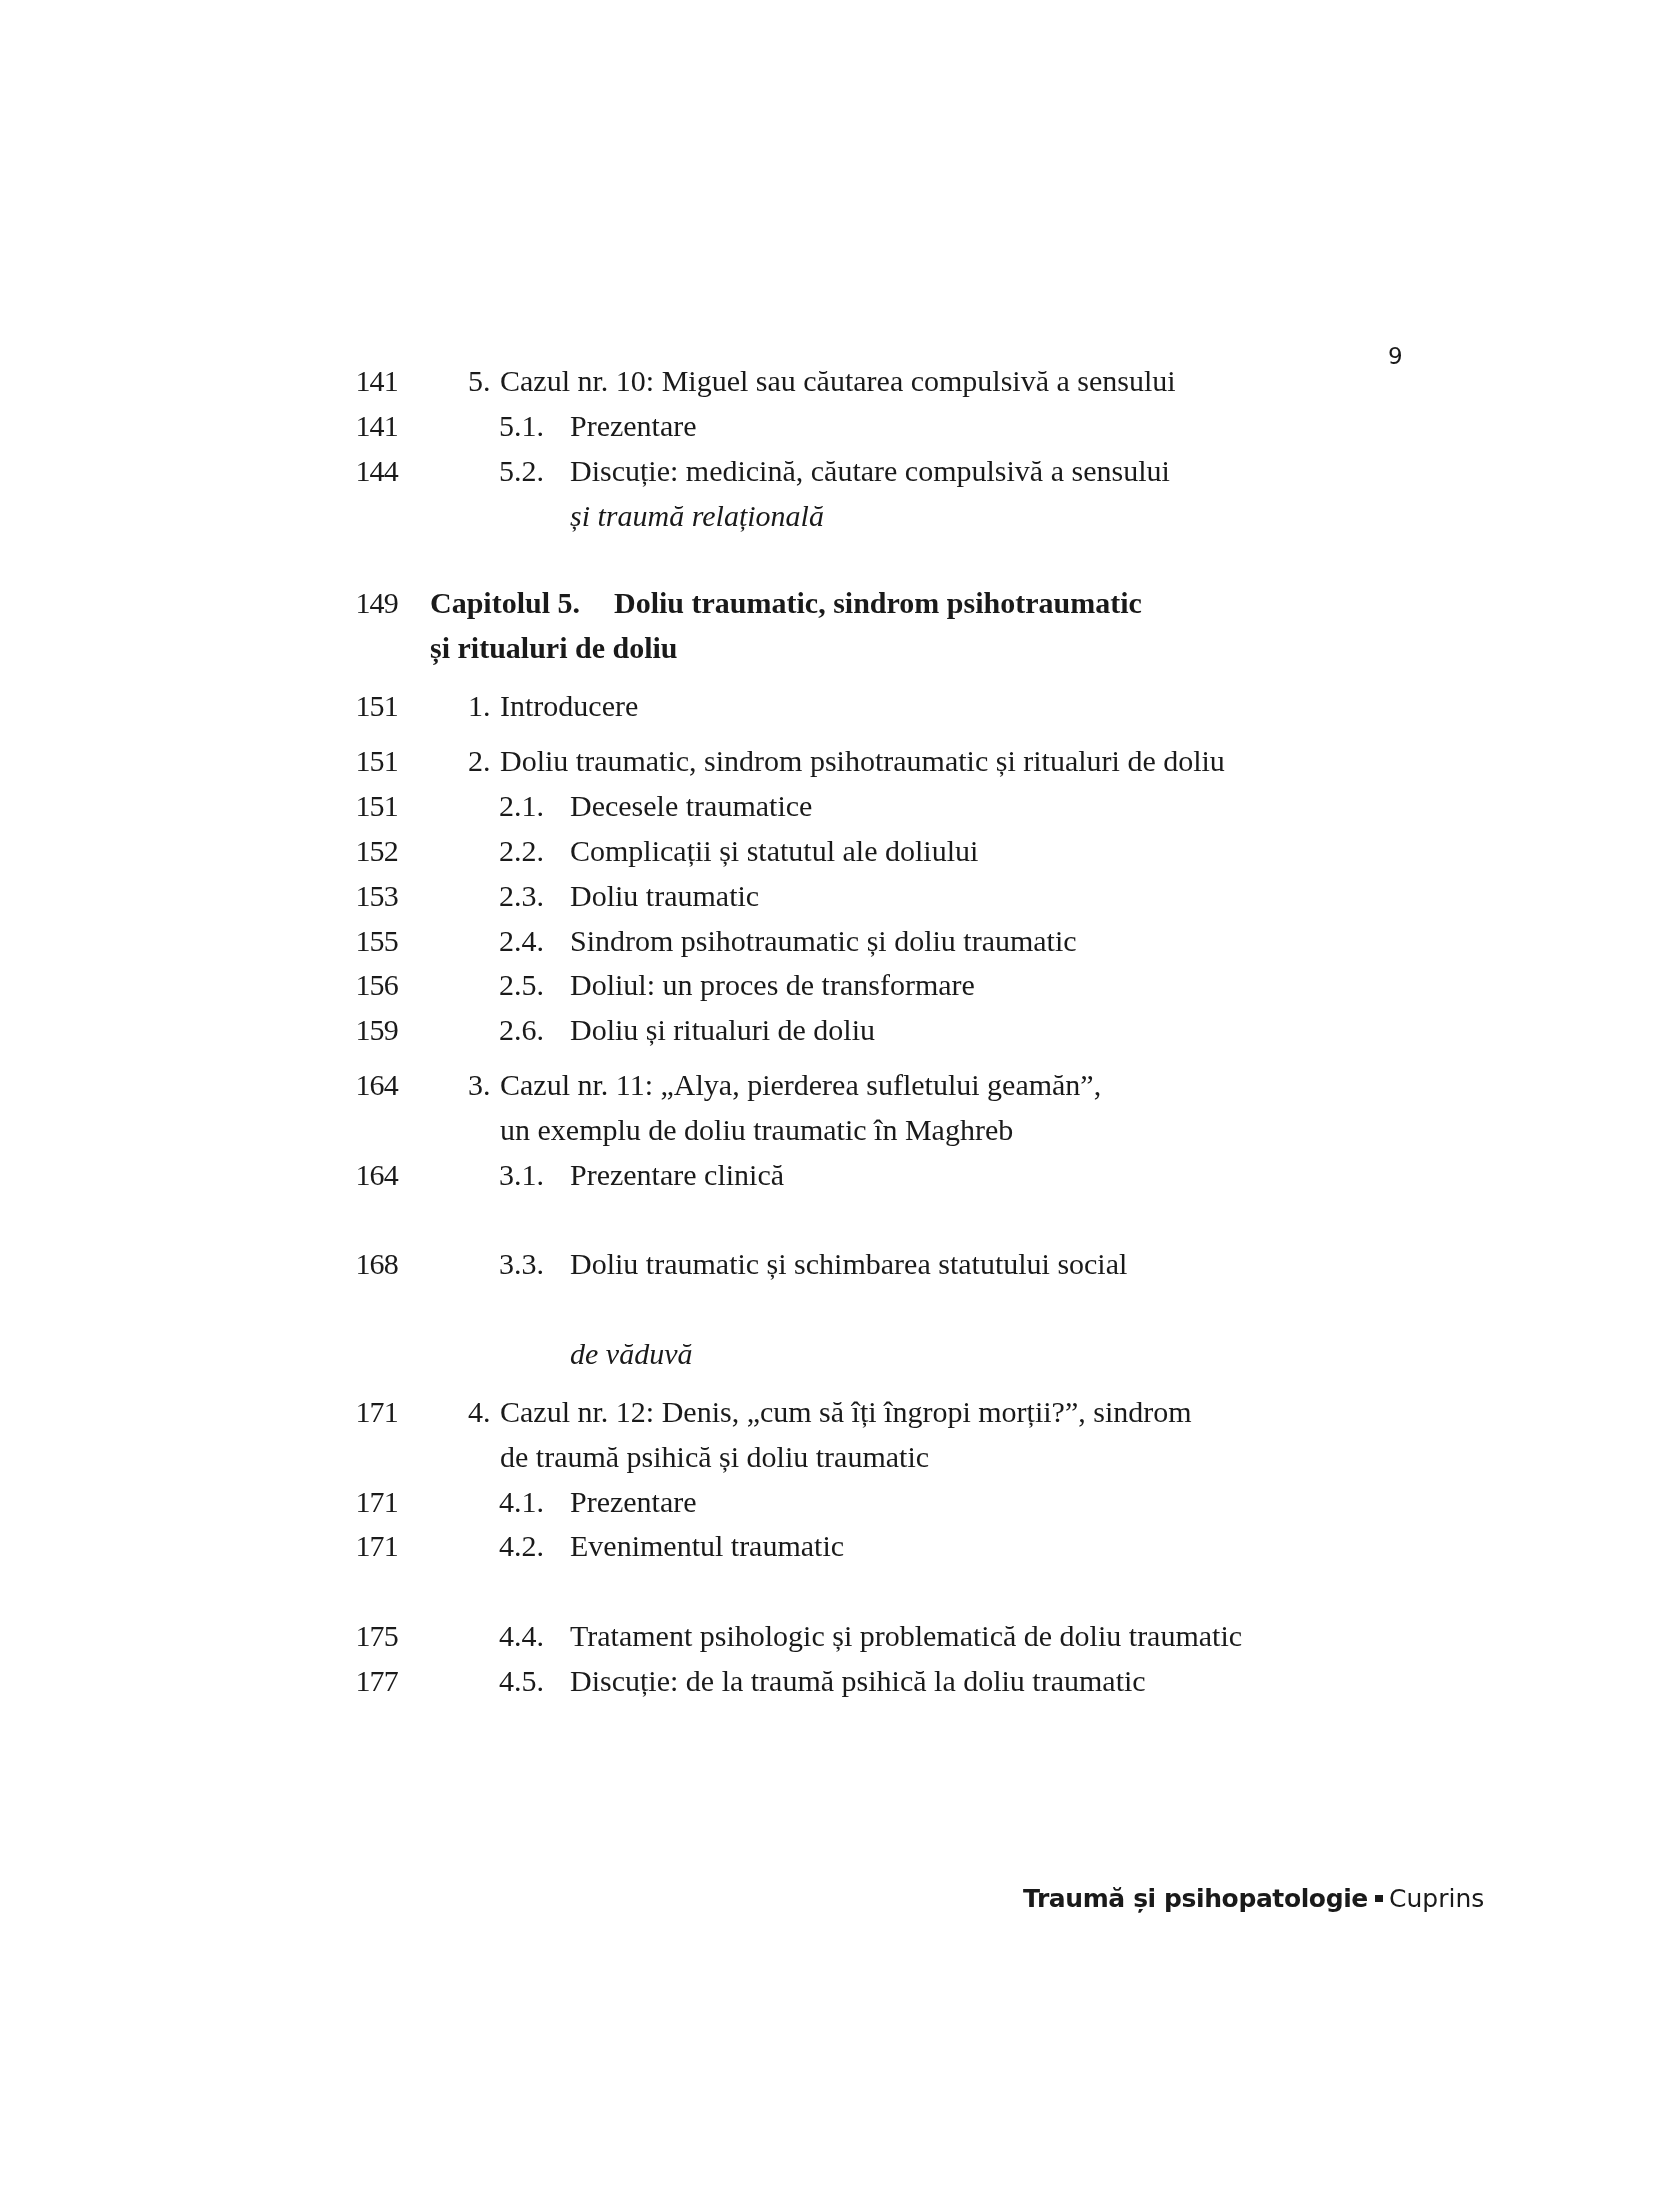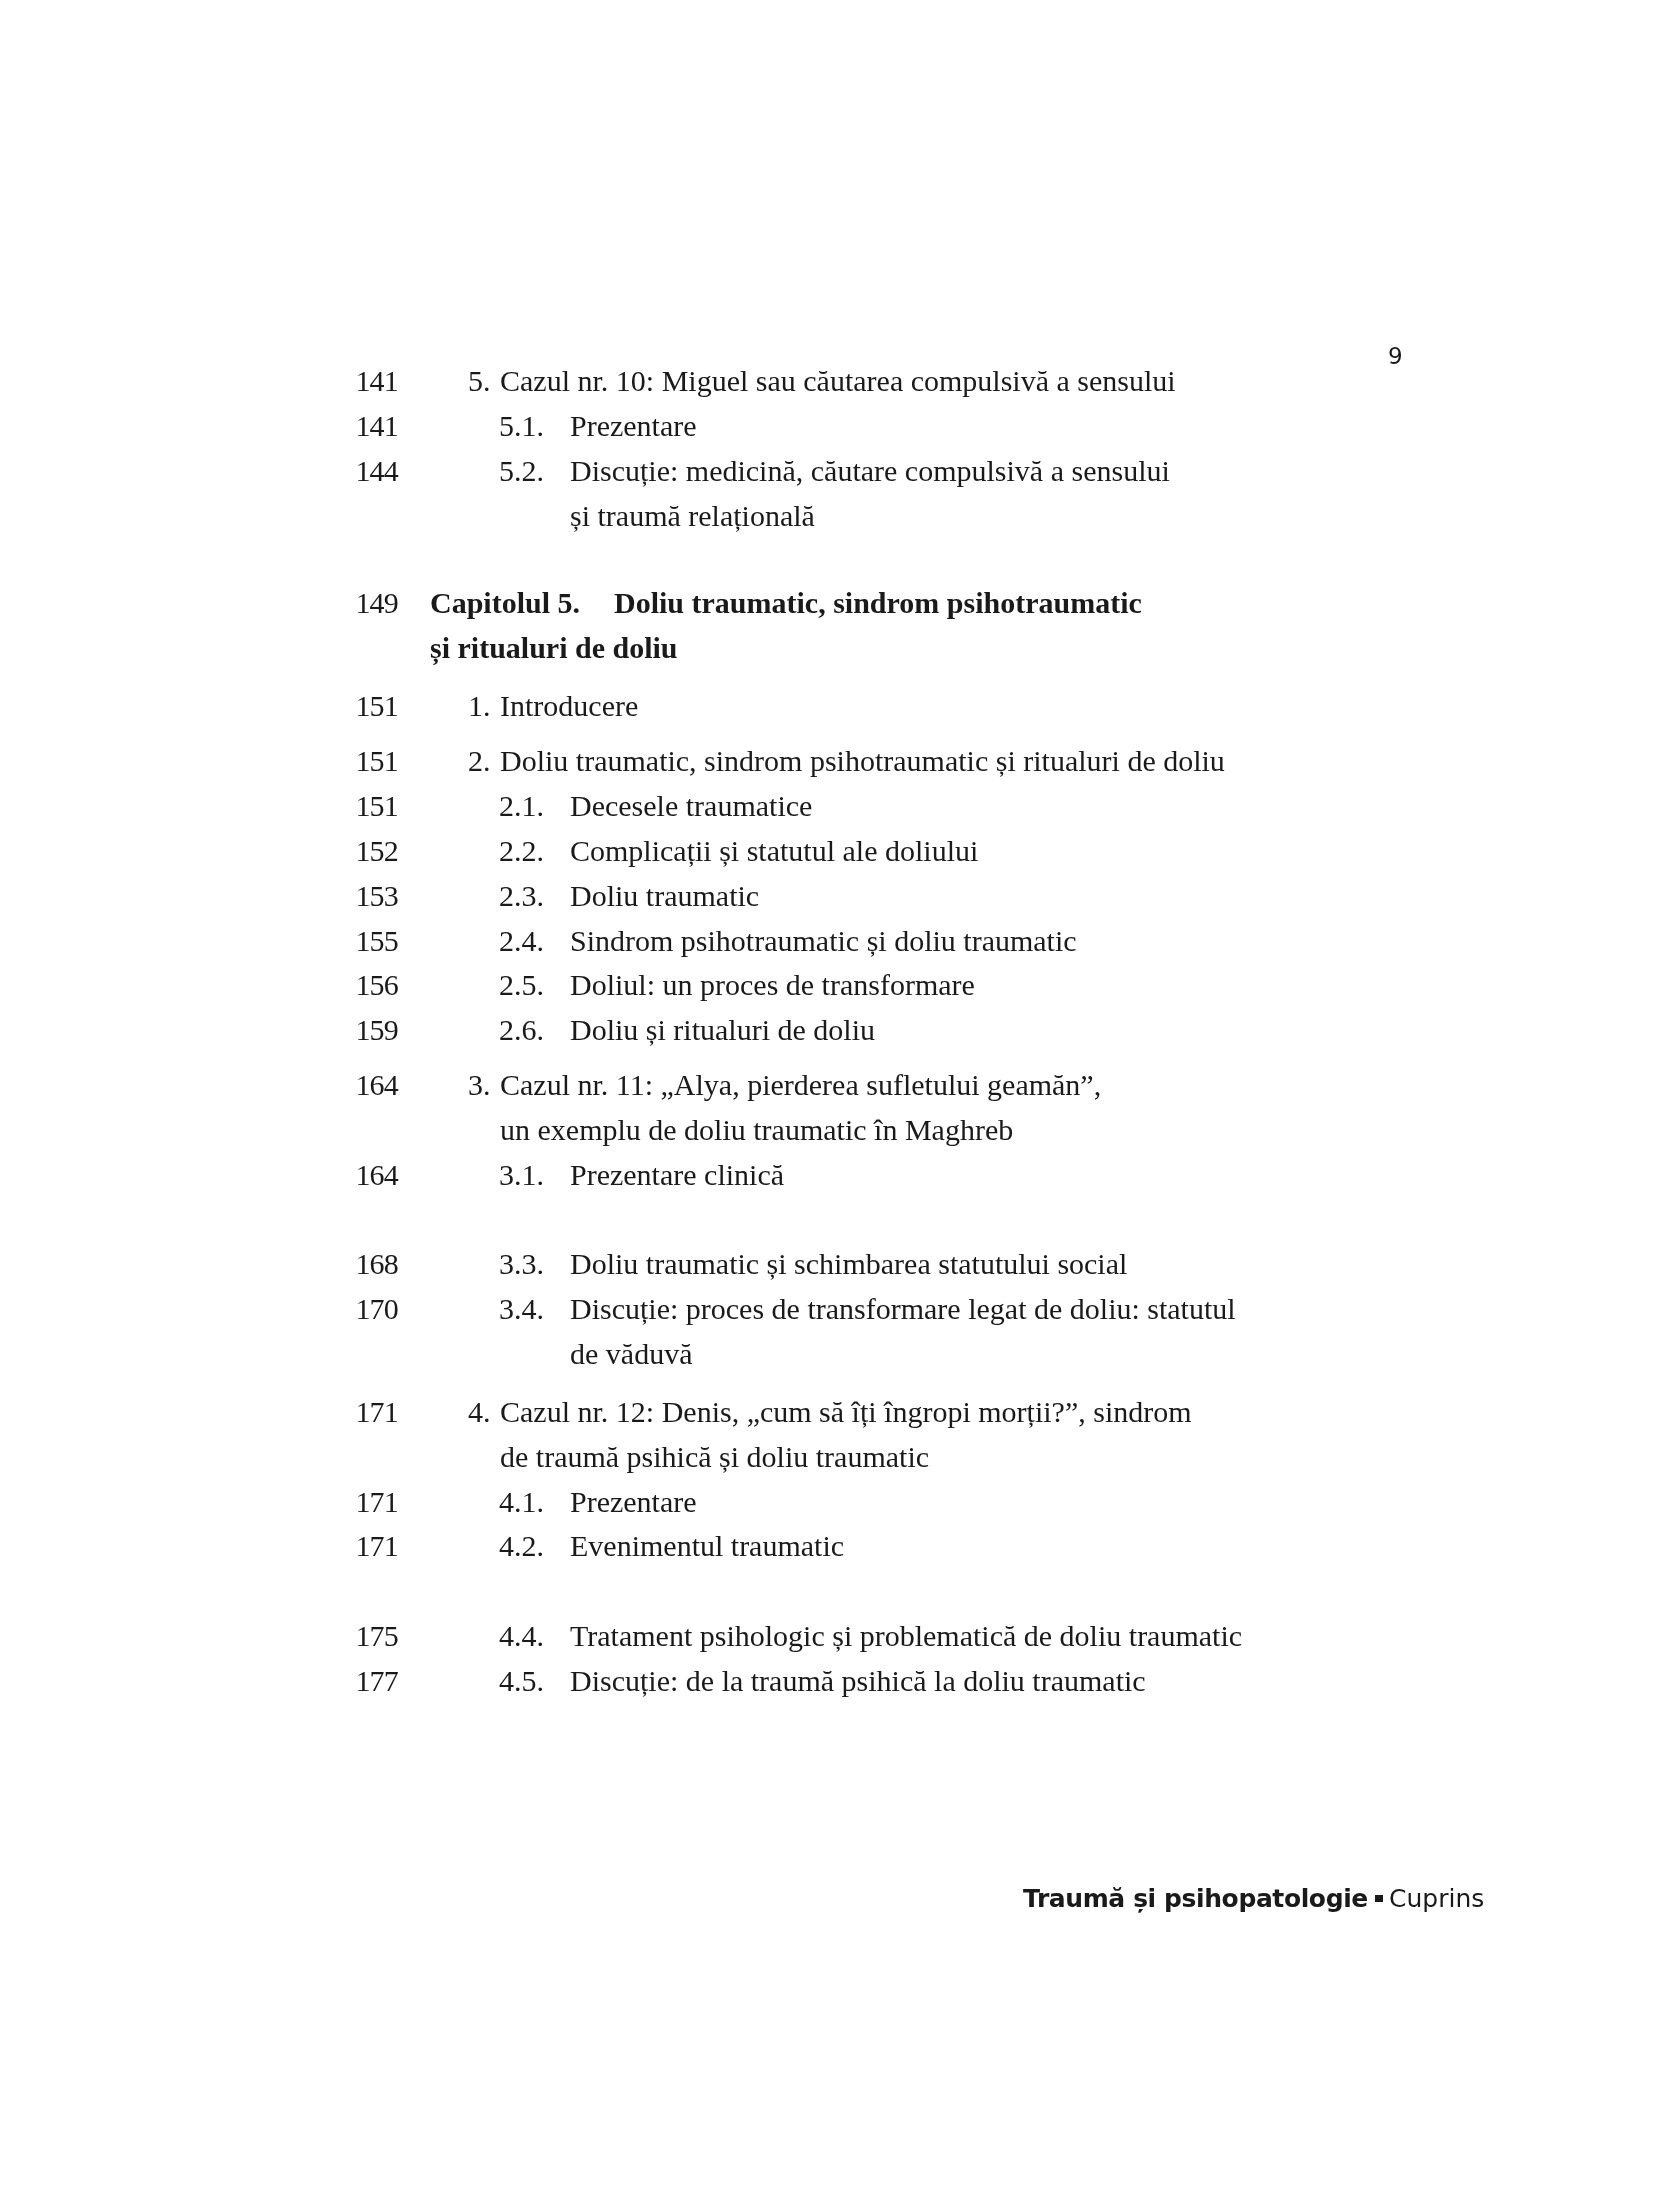--- a/index.html
+++ b/index.html
@@ -63,20 +63,21 @@
       position: absolute;
       left: 499px;
     }
     .lvl2-text {
       position: absolute;
       left: 570px;
     }
     .lvl2-cont {
       position: absolute;
       left: 570px;
+      font-style: italic;
     }
     .chapter {
       font-weight: bold;
     }
     .chapter-label {
       position: absolute;
       left: 430px;
     }
     .chapter-title {
       position: absolute;
@@ -210,25 +211,20 @@
     <div class="line" style="top:1136px">
       <span class="pg">164</span>
       <span class="lvl2-num">3.1.</span>
       <span class="lvl2-text">Prezentare clinică</span>
     </div>
     <div class="line" style="top:1225px">
       <span class="pg">168</span>
       <span class="lvl2-num">3.3.</span>
       <span class="lvl2-text">Doliu traumatic și schimbarea statutului social</span>
     </div>
-    <div class="line" style="top:1270px">
-      <span class="pg">170</span>
-      <span class="lvl2-num">3.4.</span>
-      <span class="lvl2-text">Discuție: proces de transformare legat de doliu: statutul</span>
-    </div>
     <div class="line" style="top:1315px">
       <span class="lvl2-cont">de văduvă</span>
     </div>
 
     <div class="line" style="top:1373px">
       <span class="pg">171</span>
       <span class="lvl1-num">4.</span>
       <span class="lvl1-text">Cazul nr. 12: Denis, „cum să îți îngropi morții?”, sindrom</span>
     </div>
     <div class="line" style="top:1418px">

